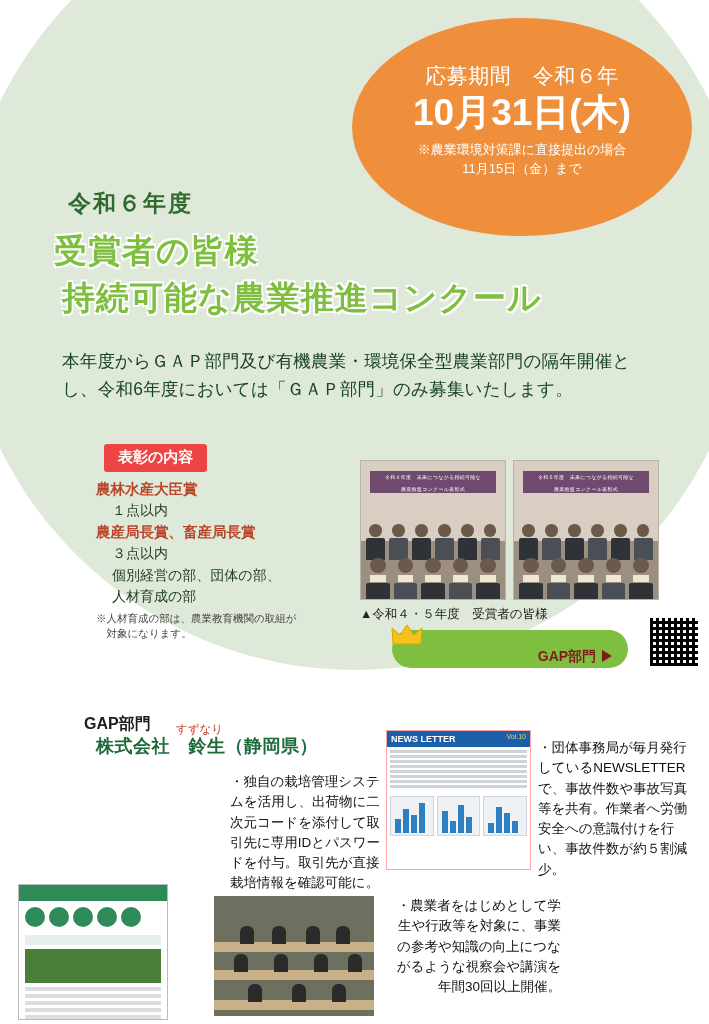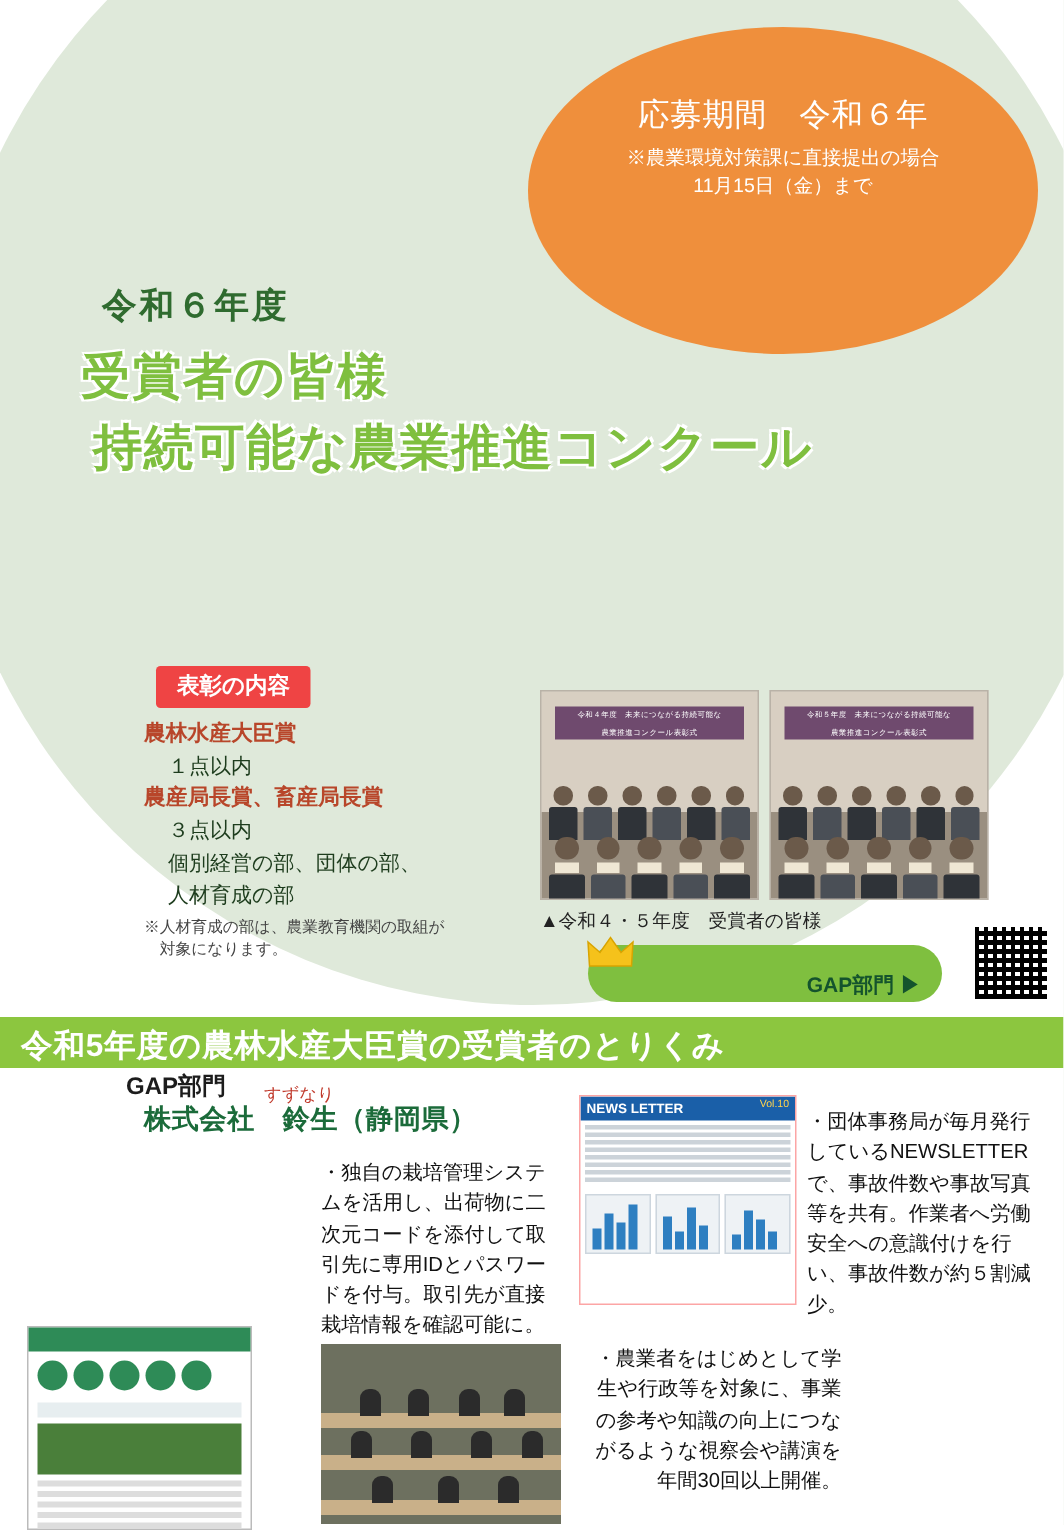--- a/index.html
+++ b/index.html
@@ -114,21 +114,21 @@
     position:absolute; left: 392px; top: 630px; width: 236px; height: 38px;
     background:#7fbf3f; border-radius: 19px;
   }
   .crown {
     position:absolute; left: 390px; top: 622px; width: 34px; height: 26px;
   }
   .ribbon .t1 {
     position:absolute; left: 36px; top: 3px; color:#fff; font-size: 12.5px; white-space: nowrap;
   }
   .ribbon .t2 {
-    position:absolute; right: 14px; top: 18px; color:#14532d; font-size: 14px; font-weight: bold;
+    position:absolute; right: 14px; top: 18px; color:#7f1d1d; font-size: 14px; font-weight: bold;
   }
   .qr {
     position:absolute; width: 52px; height: 52px;
     background:
       repeating-linear-gradient(90deg,#000 0 3px,#fff 3px 6px),
       repeating-linear-gradient(0deg,#000 0 3px,#fff 3px 6px);
     background-blend-mode: multiply;
     border: 2px solid #fff;
   }
   .qr.main { left: 648px; top: 616px; }
@@ -213,30 +213,32 @@
 </style>
 </head>
 <body>
 
 <div class="page">
 
   <div class="green-circle"></div>
 
   <div class="orange-circle">
     <div class="line1">応募期間　令和６年</div>
+    <div class="line2">10月31日(木)</div>
     <div class="line4">※農業環境対策課に直接提出の場合</div>
     <div class="line5">11月15日（金）まで</div>
   </div>
 
   <div class="title-year">令和６年度</div>
   <div class="title-main">
     <span>受賞者の皆様</span>
     <span class="l2">持続可能な農業推進コンクール</span>
   </div>
 
+  <div class="lead">本年度からＧＡＰ部門及び有機農業・環境保全型農業部門の隔年開催とし、令和6年度においては「ＧＡＰ部門」のみ募集いたします。</div>
 
   <div class="award-tag">表彰の内容</div>
   <div class="award-list">
     <div class="hd">農林水産大臣賞</div>
     <div class="sub">１点以内</div>
     <div class="hd">農産局長賞、畜産局長賞</div>
     <div class="sub">３点以内</div>
     <div class="sub" style="white-space:pre-line;">個別経営の部、団体の部、
 人材育成の部</div>
     <div class="award-note" style="white-space:pre-line;">※人材育成の部は、農業教育機関の取組が
@@ -364,30 +366,27 @@
   <div class="photo-caption">▲令和４・５年度　受賞者の皆様</div>
 
   <div class="ribbon">
     <div class="t2">GAP部門 ▶</div>
   </div>
   <svg class="crown" viewBox="0 0 34 26">
     <path d="M3 22 L2 6 L10 13 L17 3 L24 13 L32 6 L31 22 Z" fill="#f5c21b" stroke="#d9a400" stroke-width="1"></path>
   </svg>
   <div class="qr main"></div>
 
-  <div class="band">
-    <div class="txt">令和5年度の農林水産大臣賞の受賞者のとりくみ</div>
-  </div>
 
   <div class="gap-label">GAP部門</div>
   <div class="furigana">すずなり</div>
   <div class="company">株式会社　鈴生（静岡県）</div>
 
 
-  <div class="body-text" style="left:214px; top:772px; width:162px;">・独自の栽培管理システムを活用し、出荷物に二次元コードを添付して取引先に専用IDとパスワードを付与。取引先が直接栽培情報を確認可能に。</div>
+  <div class="body-text" style="left:230px; top:772px; width:162px;">・独自の栽培管理システムを活用し、出荷物に二次元コードを添付して取引先に専用IDとパスワードを付与。取引先が直接栽培情報を確認可能に。</div>
 
   <div class="newsletter">
     <div class="nl-head">NEWS LETTER</div>
     <div class="nl-vol">Vol.10</div>
     <div class="nl-body">
       <i></i>
         <i></i>
         <i></i>
         <i></i>
         <i></i>

